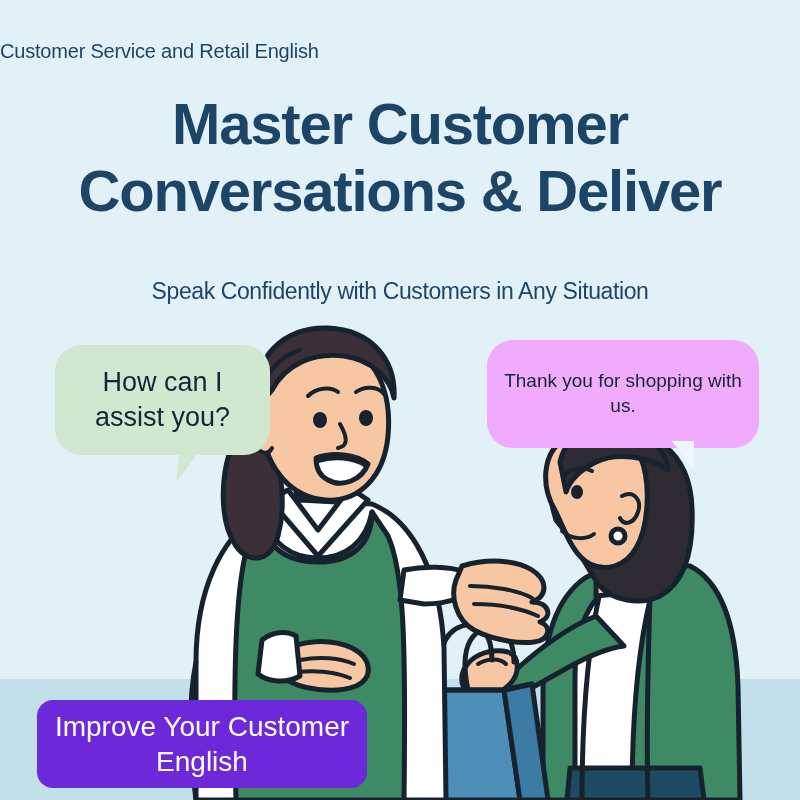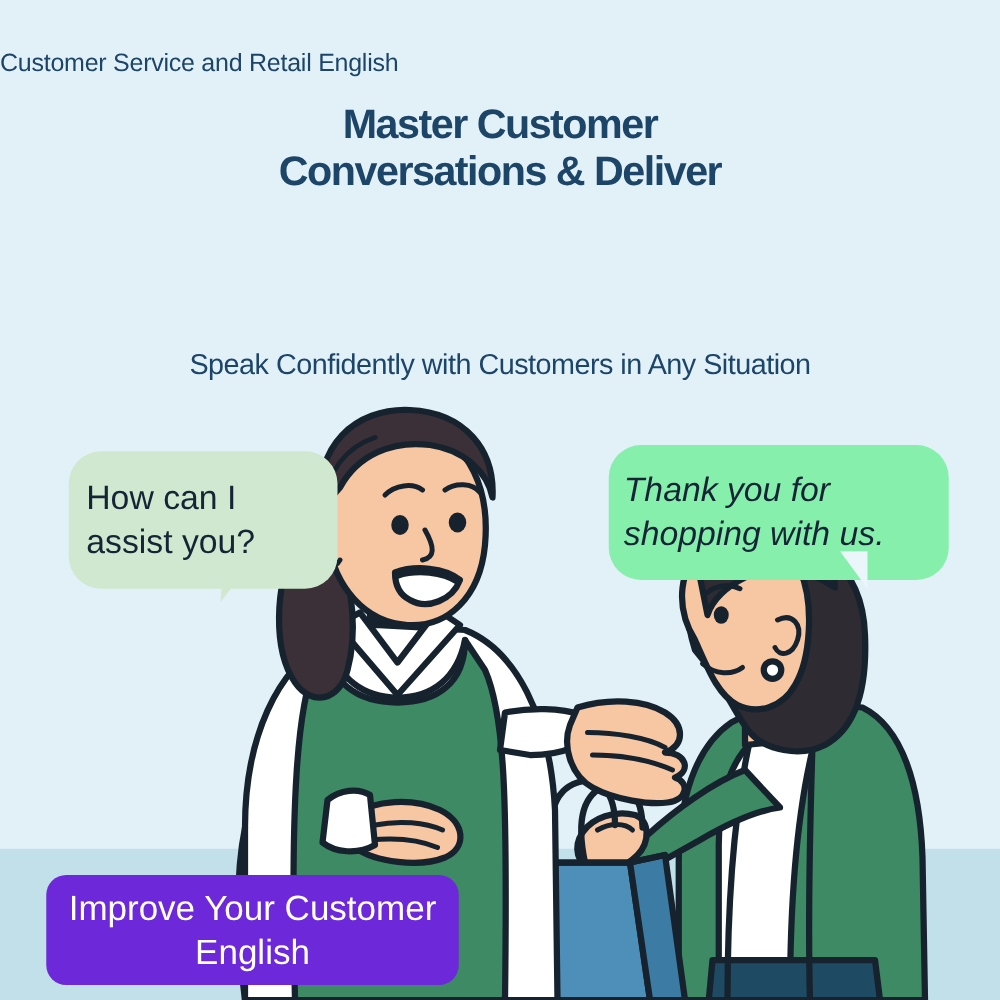--- a/index.html
+++ b/index.html
@@ -36,24 +36,24 @@
     width: 800px;
     text-align: left;
     font-size: 20px;
     font-weight: normal;
     letter-spacing: -0.2px;
     color: #1d4568;
     line-height: 1.1;
   }
   .headline {
     position: absolute;
-    left: 0; top: 80px;
-    width: 800px;
-    text-align: center;
-    font-size: 33px;
+    left: 0; top: 90px;
+    width: 800px;
+    text-align: center;
+    font-size: 58px;
     font-weight: bold;
     letter-spacing: -1.2px;
     color: #1d4568;
     line-height: 1.16;
   }
   .headline .hl-line { display: block; }
   .subtitle {
     position: absolute;
     left: 0; top: 278px;
     width: 800px;
@@ -64,48 +64,47 @@
     color: #1d4568;
     line-height: 1.2;
   }
   
   .bubble {
     position: absolute;
     box-sizing: border-box;
     display: flex;
     align-items: center;
     justify-content: center;
+    text-align: center;
     color: #152536;
     line-height: 1.3;
-    margin-top: 16px;
   }
   .bubble-left {
     left: 55px; top: 345px;
     width: 215px; height: 110px;
     background: #cfe8cf;
     border-radius: 26px;
     font-size: 27px;
     padding: 0 14px;
   }
   .bubble-left-tail {
     position: absolute;
     left: 178px; top: 448px;
     width: 0; height: 0;
     border-left: 22px solid #cfe8cf;
     border-bottom: 34px solid transparent;
     transform: skewX(-6deg);
   }
   .bubble-right {
     left: 487px; top: 340px;
     width: 272px; height: 108px;
-    background: #86efac;
+    background: #f0abfc;
     border-radius: 26px;
-    font-size: 27px;
+    font-size: 19px;
     padding: 0 12px;
-    font-style: italic;
   }
   .bubble-right-tail {
     position: absolute;
     left: 672px; top: 441px;
     width: 0; height: 0;
     border-right: 22px solid #eaf6fa;
     border-bottom: 30px solid transparent;
   }
   
   .cta {

